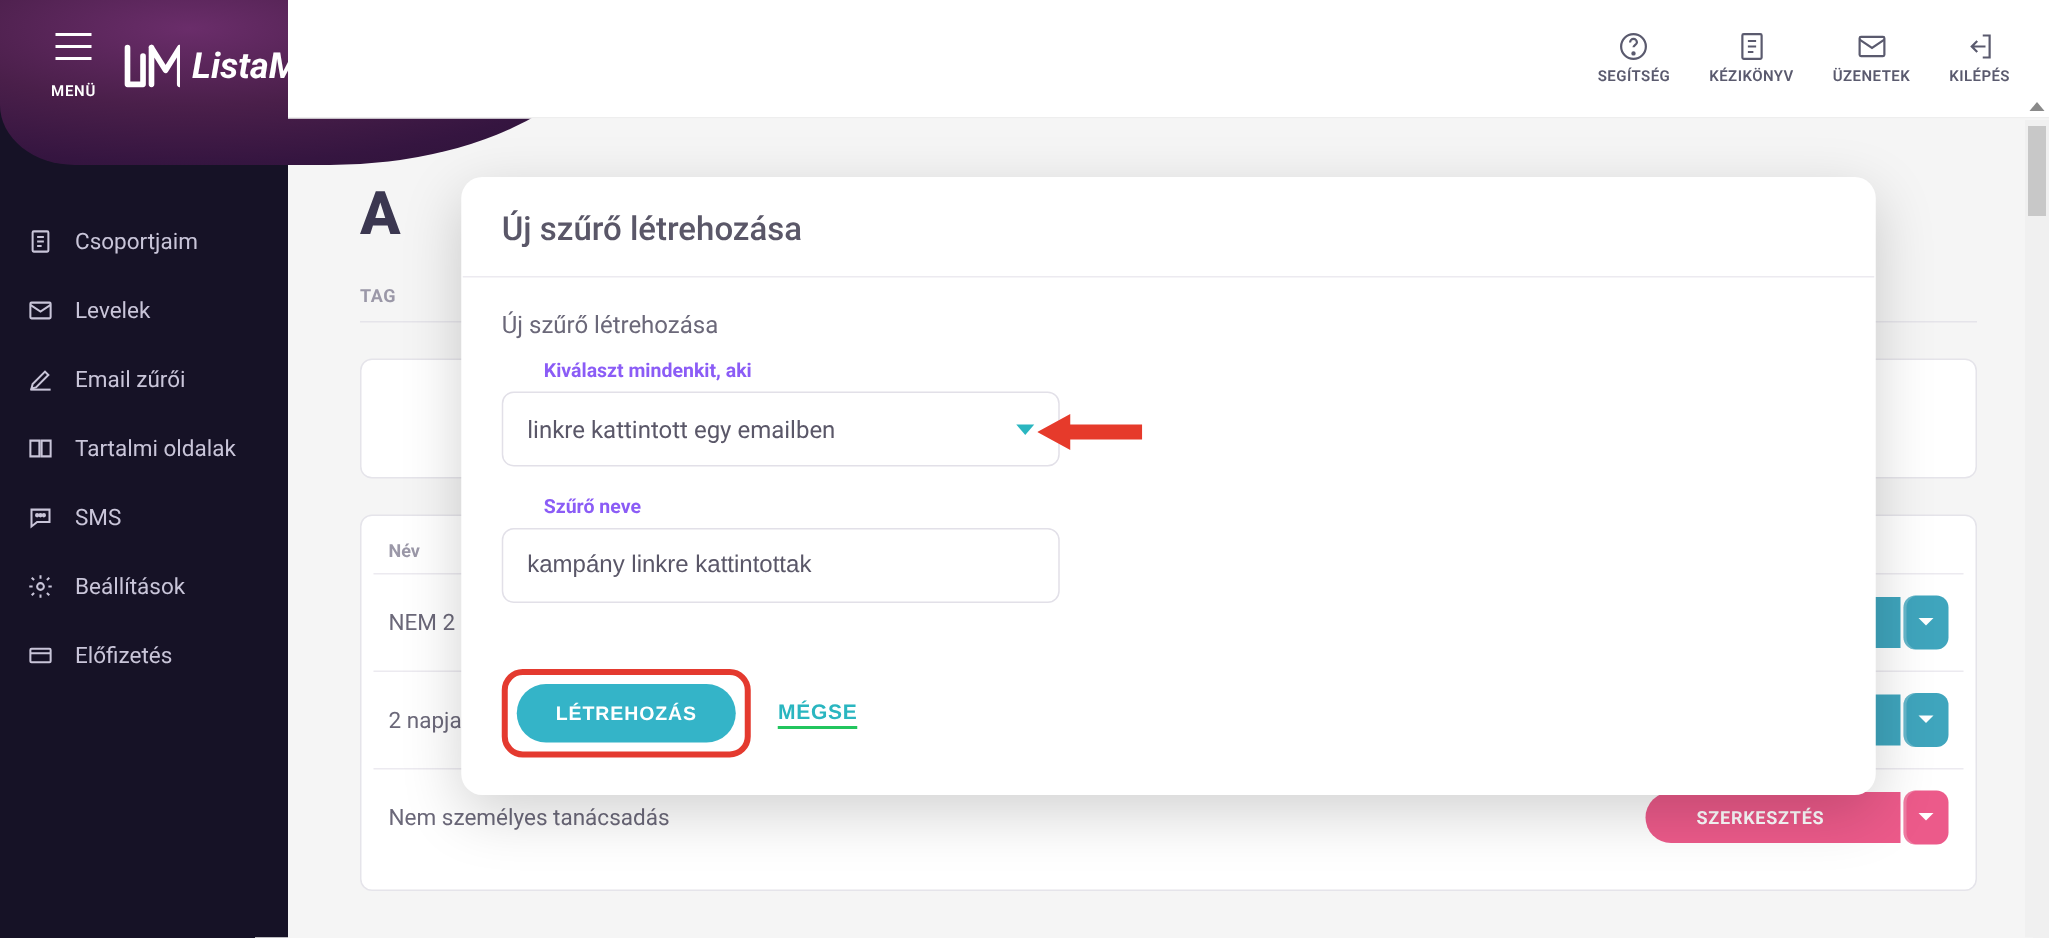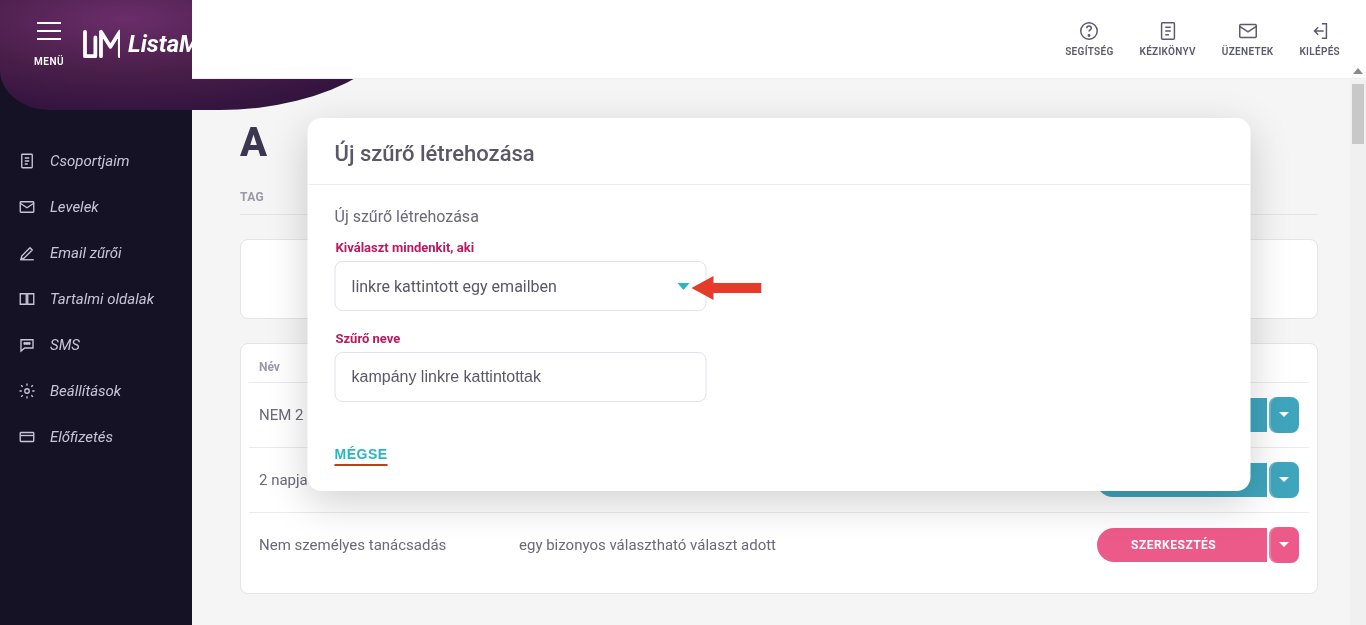--- a/index.html
+++ b/index.html
@@ -12,21 +12,21 @@
   .sidebar-blob { position: absolute; top: -20px; left: 0; width: 420px; height: 130px; background: radial-gradient(ellipse at 30% 30%, #6a2d6a 0%, #4a1f4a 40%, #351540 70%, #2a1235 100%); border-radius: 0 0 200px 50px / 0 0 120px 40px; z-index: 10; pointer-events: none; }
   .sidebar-header { height: 88px; display: flex; align-items: center; gap: 18px; padding-left: 34px; position: relative; z-index: 11; }
   .menu-btn { display: flex; flex-direction: column; align-items: center; gap: 16px; color: #fff; cursor: pointer; }
   .hamburger { width: 24px; height: 18px; display: flex; flex-direction: column; justify-content: space-between; }
   .hamburger span { display: block; height: 2px; background: #fff; }
   .menu-btn-label { font-size: 10px; font-weight: 600; letter-spacing: 0.5px; }
   .logo { display: flex; align-items: center; gap: 8px; color: #fff; }
   .logo-mark { width: 38px; height: 32px; }
   .logo-text { font-size: 24px; font-weight: 700; font-style: italic; }
   
-  .nav { margin-top: 50px; display: flex; flex-direction: column; font-style: italic; }
+  .nav { margin-top: 50px; display: flex; flex-direction: column; }
   .nav-item { display: flex; align-items: center; gap: 14px; padding: 14px 18px; color: #c9c5d9; font-size: 15px; cursor: pointer; }
   .nav-icon { width: 18px; height: 18px; flex-shrink: 0; }
   .nav-icon svg { width: 100%; height: 100%; stroke: #c9c5d9; fill: none; stroke-width: 1.8; }
   
   
   .main { flex: 1; height: 100%; display: flex; flex-direction: column; background: #f5f5f5; position: relative; }
   .topbar { height: 80px; background: #fff; display: flex; justify-content: flex-end; align-items: center; padding: 0 26px; gap: 26px; border-bottom: 1px solid #eee; position: relative; z-index: 6; }
   .top-item { display: flex; flex-direction: column; align-items: center; gap: 4px; color: #5a5a6e; font-size: 10px; font-weight: 600; letter-spacing: 0.3px; cursor: pointer; }
   .top-icon { width: 22px; height: 22px; stroke: #5a5a6e; fill: none; stroke-width: 1.6; }
   
@@ -47,29 +47,29 @@
   .pill-caret { width: 30px; height: 36px; background: #3fa5bd; border-radius: 8px; margin-left: 2px; display: flex; align-items: center; justify-content: center; box-shadow: inset 2px 0 0 rgba(255,255,255,0.2); }
   .pill-caret.pink { background: #ec5a8a; }
   .pill-caret::after { content: ""; width: 0; height: 0; border-left: 5px solid transparent; border-right: 5px solid transparent; border-top: 5px solid #fff; }
   
   
   .overlay { position: absolute; inset: 0; background: rgba(0,0,0,0); z-index: 50; }
   .modal { position: absolute; top: 118px; left: 50%; transform: translateX(-50%); width: 943px; background: #fff; border-radius: 14px; box-shadow: 0 12px 40px rgba(0,0,0,0.18); z-index: 60; padding: 1px; }
   .modal-title { font-size: 22px; font-weight: 500; color: #5a5768; padding: 22px 26px 18px; border-bottom: 1px solid #eceaf0; }
   .modal-body { padding: 22px 26px 8px; }
   .modal-subtitle { font-size: 16px; color: #6b6879; margin-bottom: 14px; }
-  .field-label { font-size: 13px; font-weight: 700; color: #be185d; margin: 0 0 6px 1px; }
+  .field-label { font-size: 13px; font-weight: 700; color: #8b5cf6; margin: 0 0 6px 28px; }
   .field { position: relative; margin-bottom: 20px; }
   .select, .text-input { width: 372px; height: 50px; border: 1px solid #e2e0e8; border-radius: 8px; padding: 0 16px; font-size: 16px; color: #5a5768; background: #fff; outline: none; }
   .select { display: flex; align-items: center; justify-content: space-between; cursor: pointer; }
   .caret-down { width: 0; height: 0; border-left: 6px solid transparent; border-right: 6px solid transparent; border-top: 7px solid #2ab6c0; }
   .modal-footer { padding: 16px 26px 24px; display: flex; align-items: center; gap: 18px; }
   .btn-create-highlight { border: 4px solid #e43a2f; border-radius: 14px; padding: 6px; display: inline-flex; }
   .btn-create { background: #34b4c8; color: #fff; font-size: 13px; font-weight: 800; letter-spacing: 0.6px; padding: 12px 26px; border-radius: 999px; border: none; cursor: pointer; }
-  .btn-cancel { background: none; border: none; color: #2ab6c0; font-size: 14px; font-weight: 800; letter-spacing: 0.5px; cursor: pointer; border-bottom: 2px solid #c2410c; padding-bottom: 2px; }
+  .btn-cancel { background: none; border: none; color: #2ab6c0; font-size: 14px; font-weight: 800; letter-spacing: 0.5px; cursor: pointer; border-bottom: 2px solid #22c55e; padding-bottom: 2px; }
   
   
   .arrow { position: absolute; top: 154px; left: 384px; z-index: 70; }
   .arrow svg { width: 70px; height: 32px; }
   
   .scrollbar-fake { position: absolute; right: 0; top: 80px; bottom: 0; width: 16px; background: #f0f0f0; z-index: 7; }
   .scrollbar-thumb { position: absolute; right: 2px; top: 4px; width: 12px; height: 60px; background: #c8c8c8; border-radius: 0; }
   .scrollbar-arrow-top { position: absolute; top: -12px; left: 3px; width: 0; height: 0; border-left: 5px solid transparent; border-right: 5px solid transparent; border-bottom: 6px solid #8a8a8a; }
 </style>
 </head>
@@ -210,21 +210,20 @@
         <div class="filter-row">
           <span class="name">2 napja feliratkozottak</span>
           <span class="desc">most - X óránál későbben iratkozott fel</span>
           <div class="filter-actions">
             <span class="pill del">TÖRLÉS</span>
             <span class="pill-caret"></span>
           </div>
         </div>
         <div class="filter-row">
           <span class="name">Nem személyes tanácsadás</span>
-          <span class="desc">egy bizonyos választható választ adott</span>
           <div class="filter-actions">
             <span class="pill edit">SZERKESZTÉS</span>
             <span class="pill-caret pink"></span>
           </div>
         </div>
       </div>
     </div>
 
     <div class="overlay"></div>
     <div class="modal">
@@ -237,20 +236,23 @@
             <span>linkre kattintott egy emailben</span>
             <span class="caret-down"></span>
           </div>
         </div>
         <div class="field">
           <div class="field-label">Szűrő neve</div>
           <input class="text-input" value="kampány linkre kattintottak" style="">
         </div>
       </div>
       <div class="modal-footer">
+        <span class="btn-create-highlight">
+          <button class="btn-create">LÉTREHOZÁS</button>
+        </span>
         <button class="btn-cancel">MÉGSE</button>
       </div>
       <div class="arrow">
         <svg viewBox="0 0 70 32">
             <polygon points="0,16 22,4 22,11 70,11 70,21 22,21 22,28" fill="#e63a2b"></polygon>
           </svg>
       </div>
     </div>
   </div>
 </div>

